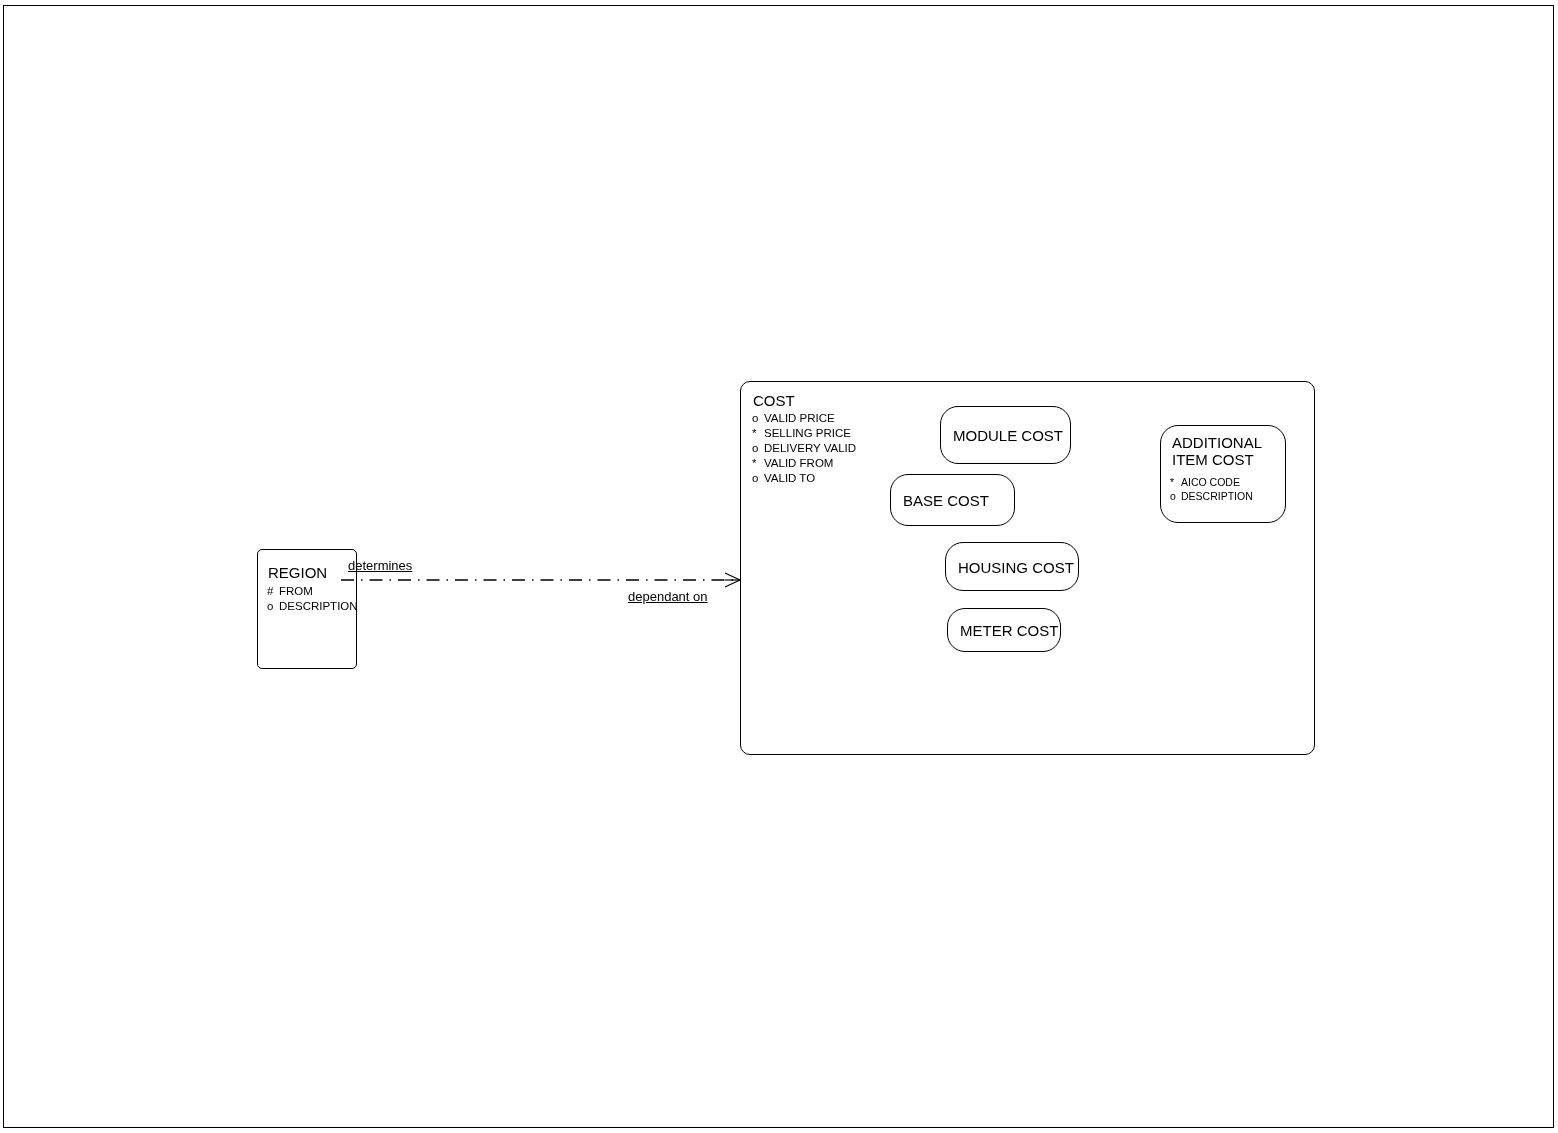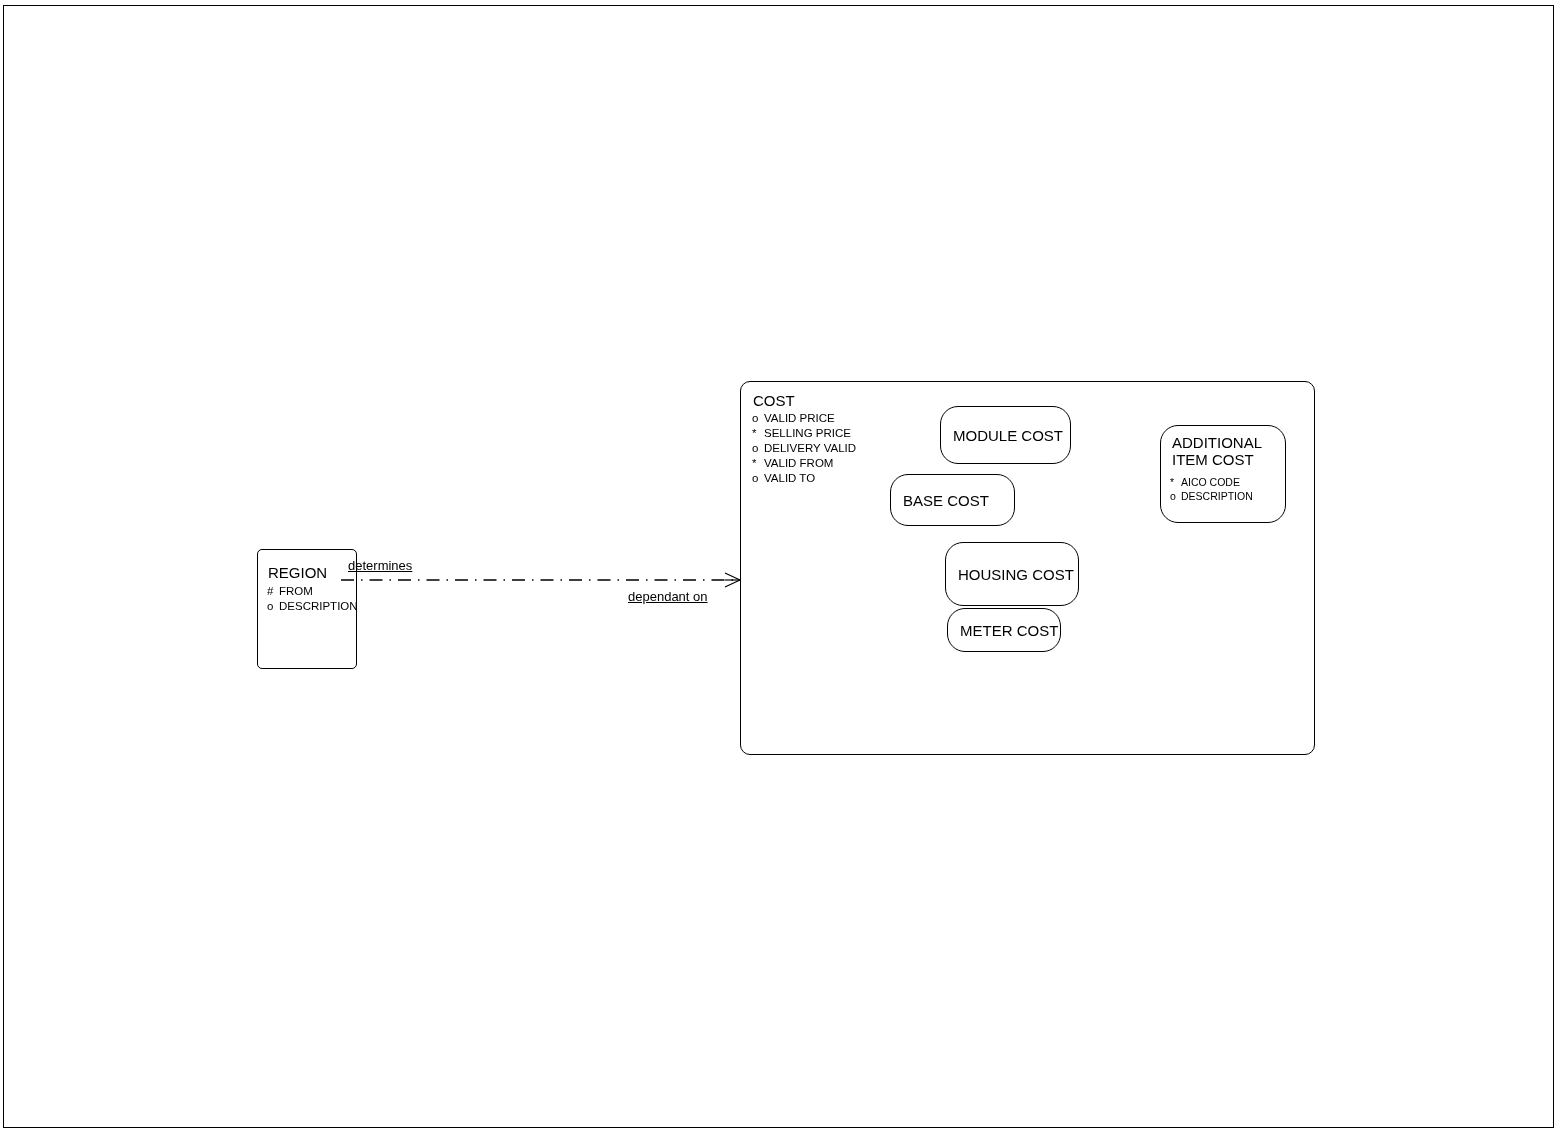--- a/index.html
+++ b/index.html
@@ -106,21 +106,21 @@
     border-radius: 18px;
   }
   .sub-entity .entity-title {
     position: absolute;
     left: 12px;
     top: 50%;
     transform: translateY(-50%);
   }
   #module-cost  { left: 940px; top: 406px; width: 131px; height: 58px; }
   #base-cost    { left: 890px; top: 474px; width: 125px; height: 52px; }
-  #housing-cost { left: 945px; top: 542px; width: 134px; height: 64px; }
+  #housing-cost { left: 945px; top: 542px; width: 134px; height: 49px; }
   #meter-cost   { left: 947px; top: 608px; width: 114px; height: 44px; }
 
   
   #additional-item-cost {
     left: 1160px;
     top: 425px;
     width: 126px;
     height: 98px;
     border-radius: 18px;
   }

